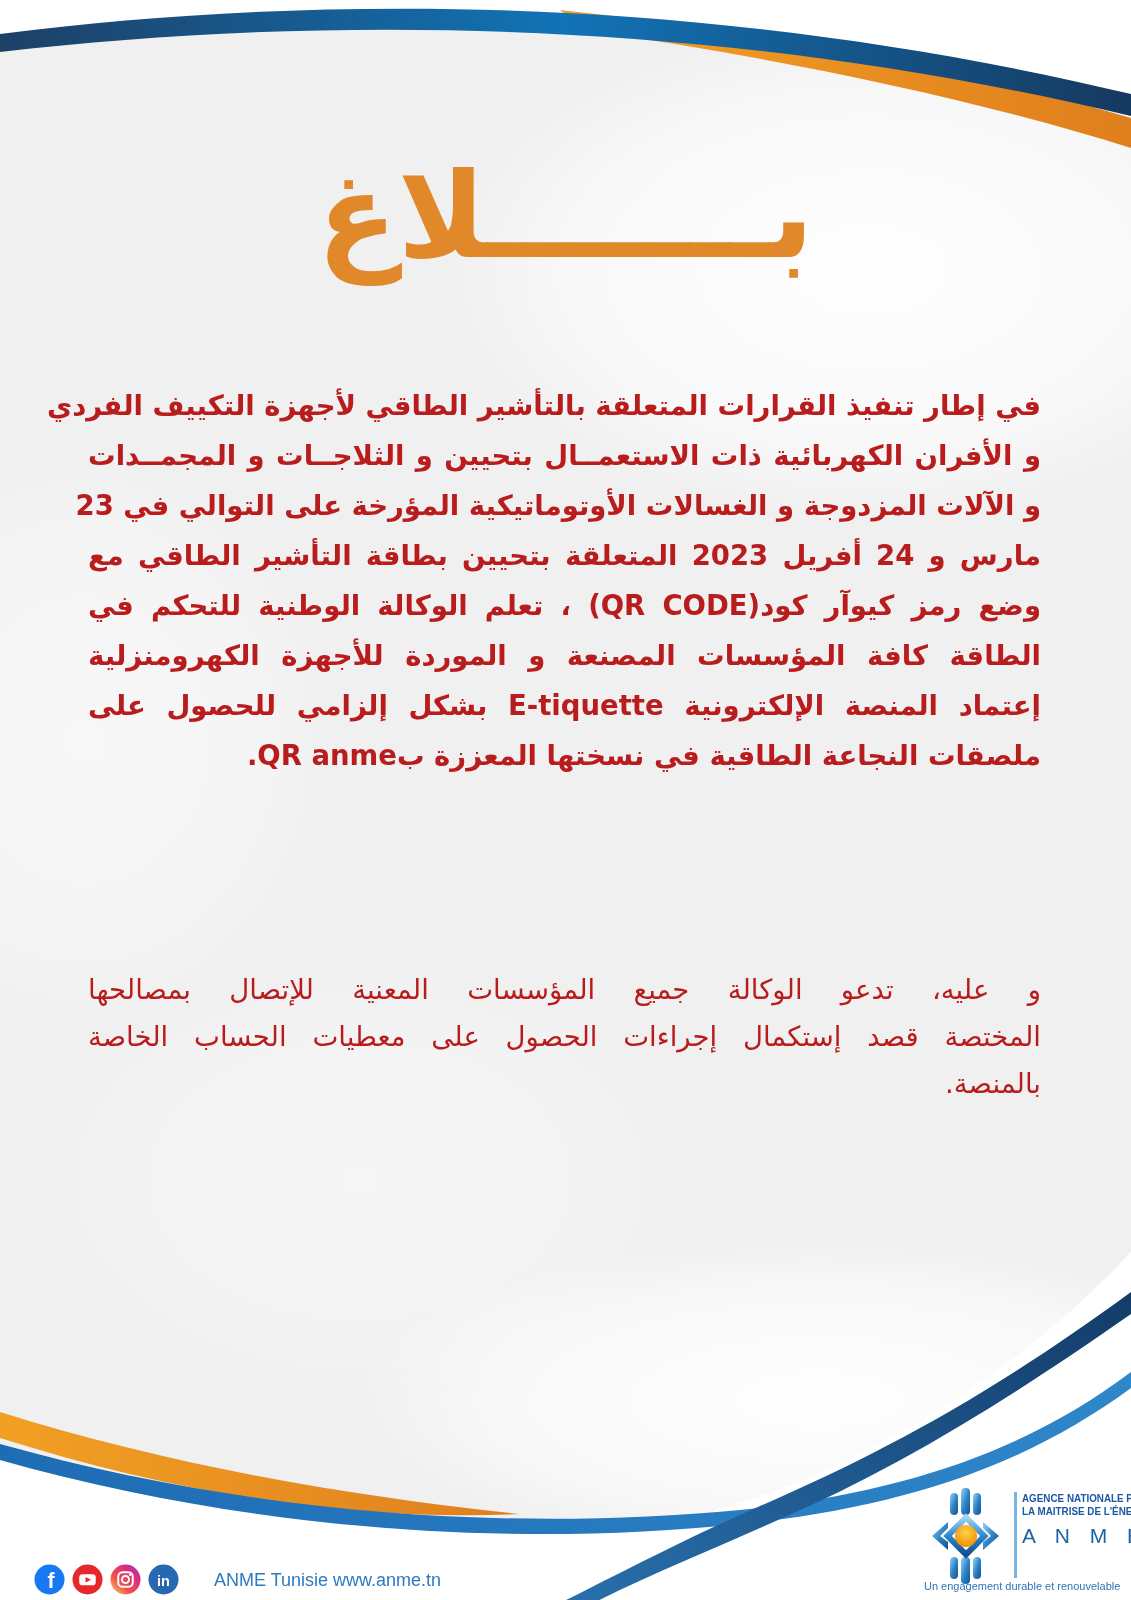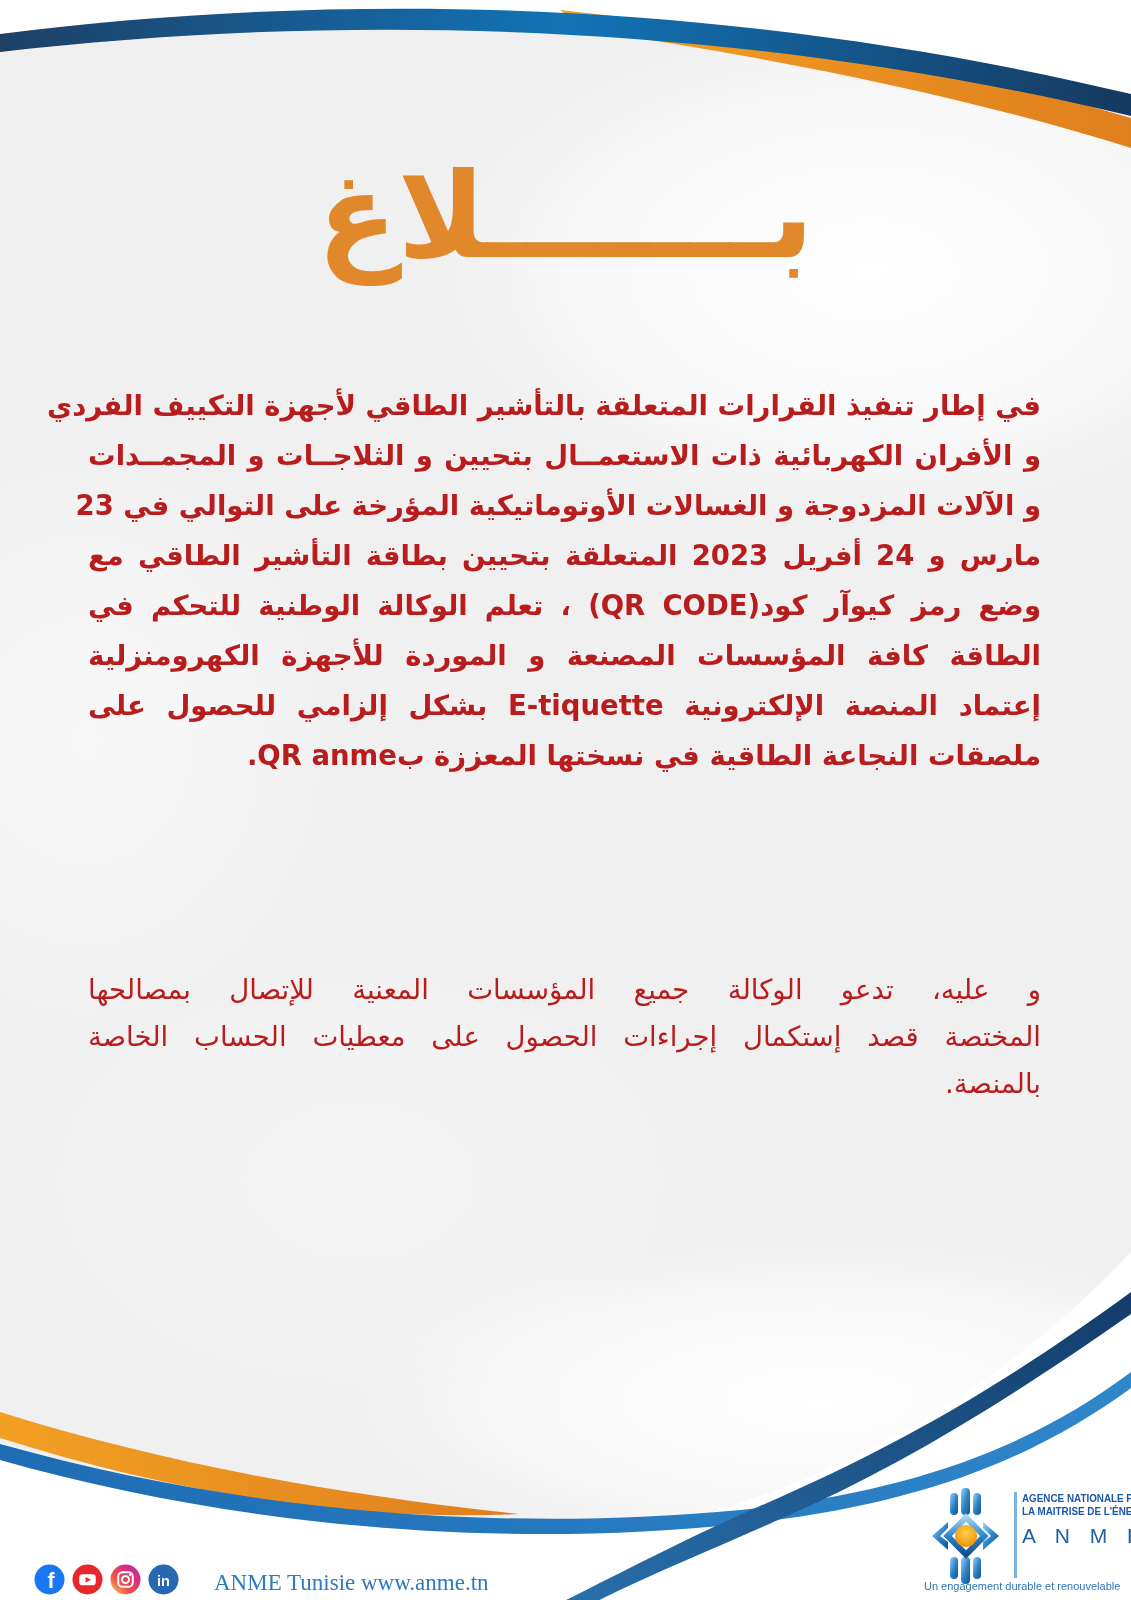--- a/index.html
+++ b/index.html
@@ -18,22 +18,22 @@
   .para1{top:380px;font-size:27.5px;font-weight:700;}
   .para2{top:930px;font-size:27.5px;font-weight:400;margin-top:36px;}
   .para1 .tline{line-height:50px;}
   .para2 .tline{line-height:47px;}
   .tline{text-align:justify;text-align-last:justify;white-space:nowrap;}
   .tline.last{text-align-last:right;}
 
   .footer-social{position:absolute;left:34px;top:1564px;z-index:4;display:flex;align-items:center;gap:7px;}
   .footer-social svg{display:block;}
   .footer-handle{position:absolute;left:214px;top:1570px;z-index:4;
-                 font-family:Liberation Serif, serif;
-                 font-size:23px;color:#2d7ac2;}
+                 font-family:Liberation Sans, sans-serif;
+                 font-size:18px;color:#2d7ac2;}
 
   .logo{position:absolute;left:922px;top:1482px;width:209px;height:118px;z-index:4;}
   .logo-icon{position:absolute;left:4px;top:6px;}
   .logo-divider{position:absolute;left:92px;top:10px;width:2.5px;height:86px;background:#79b4e0;}
   .logo-text{position:absolute;left:100px;top:10px;width:109px;
              font-family:"Liberation Sans","DejaVu Sans",sans-serif;color:#1c57a5;}
   .logo-line{font-size:10.6px;font-weight:700;line-height:13px;white-space:nowrap;
              transform:scaleX(.93);transform-origin:left;}
   .logo-acronym{margin-top:6px;font-size:21px;font-weight:400;letter-spacing:7px;color:#2062a8;white-space:nowrap;}
   .logo-tagline{position:absolute;left:2px;top:98px;width:207px;

